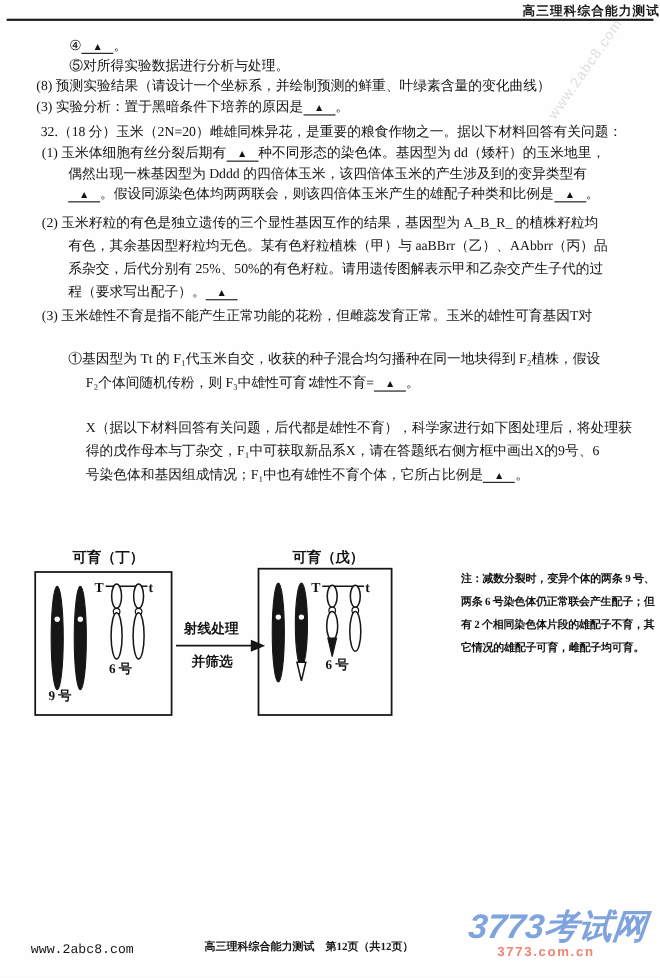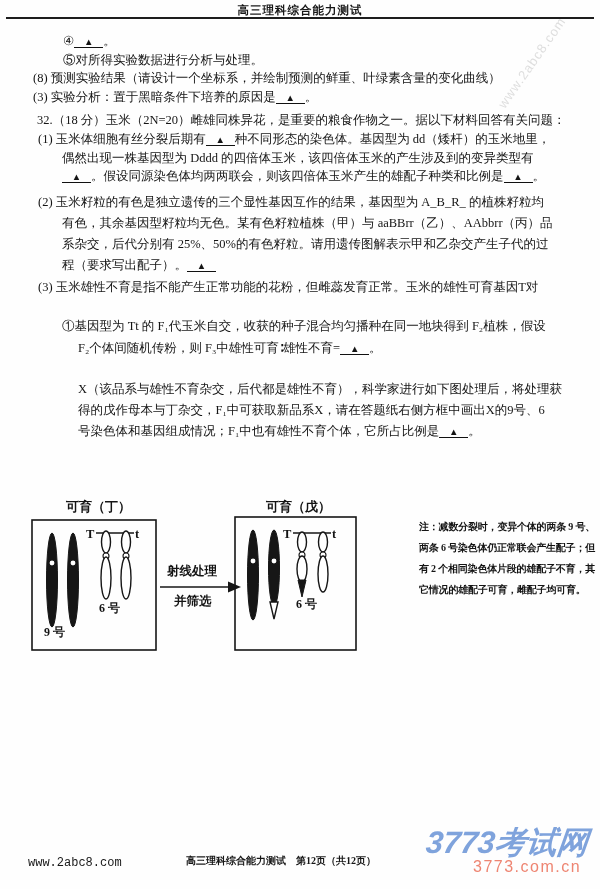--- a/index.html
+++ b/index.html
@@ -1,21 +1,21 @@
 <!DOCTYPE html>
 <html><head>
 <meta charset="utf-8">
 <style>
   html,body{margin:0;padding:0;background:#e8e8e8;}
   .page{
     position:relative;width:600px;height:889px;margin:0 auto;
     background:#fefefe;overflow:hidden;
     font-family:"Liberation Serif","DejaVu Serif",serif;color:#161616;
   }
-  .hdr-title{position:absolute;top:3px;left:0;right:0;text-align:center;
+  .hdr-title{position:absolute;top:3px;left:0;right:0;text-align:right;
     font-size:11.5px;font-weight:bold;letter-spacing:1px;}
   .hdr-rule{position:absolute;top:17px;left:6px;right:6px;height:0;
     border-top:2.3px solid #1d1d1d;}
   .line{position:absolute;font-size:12.5px;white-space:nowrap;color:#141414;}
   .blank{display:inline-block;min-width:25px;padding:0 2px;text-align:center;
     border-bottom:1.4px solid #111;font-size:9.5px;line-height:10px;vertical-align:baseline;}
   .watermark{position:absolute;left:478px;top:55px;color:#c9c9c9;opacity:.6;
     font-size:13px;letter-spacing:1px;transform:rotate(-55deg);
     font-family:"Liberation Sans",sans-serif;white-space:nowrap;}
   .diagram{position:absolute;left:0;top:495px;width:600px;height:185px;}
@@ -30,21 +30,21 @@
   .dg-line{stroke:#161616;stroke-width:1.3;}
   .note{position:absolute;left:419px;top:516px;width:184px;
     font-size:10px;line-height:21px;letter-spacing:-0.2px;font-weight:bold;
     white-space:pre-line;color:#141414;}
   .footer-left{position:absolute;left:28px;top:856px;font-size:12px;
     font-family:"Liberation Mono","DejaVu Sans Mono",monospace;}
   .footer-center{position:absolute;left:186px;top:854px;font-size:10px;font-weight:bold;}
   .logo-title{position:absolute;left:426px;top:822px;font-size:31px;font-weight:bold;
     font-style:italic;transform:skewX(-6deg);letter-spacing:0;
     font-family:"Liberation Sans",sans-serif;}
-  .logo-domain{position:absolute;left:473px;top:858px;font-size:16px;font-weight:normal;
+  .logo-domain{position:absolute;left:452px;top:858px;font-size:12px;font-weight:bold;
     letter-spacing:1.5px;font-family:"Liberation Sans",sans-serif;}
 </style>
 </head>
 <body>
 
 <div class="page">
 
   <div class="hdr-title">高三理科综合能力测试</div>
   <div class="hdr-rule"></div>
 
@@ -58,21 +58,21 @@
   <div class="line" style="left:38px;top:131px">(1) 玉米体细胞有丝分裂后期有<span class="blank">▲</span>种不同形态的染色体。基因型为 dd（矮杆）的玉米地里，</div>
   <div class="line" style="left:62px;top:150px">偶然出现一株基因型为 Dddd 的四倍体玉米，该四倍体玉米的产生涉及到的变异类型有</div>
   <div class="line" style="left:62px;top:168px"><span class="blank">▲</span>。假设同源染色体均两两联会，则该四倍体玉米产生的雄配子种类和比例是<span class="blank">▲</span>。</div>
   <div class="line" style="left:38px;top:194px">(2) 玉米籽粒的有色是独立遗传的三个显性基因互作的结果，基因型为 A_B_R_ 的植株籽粒均</div>
   <div class="line" style="left:62px;top:215px">有色，其余基因型籽粒均无色。某有色籽粒植株（甲）与 aaBBrr（乙）、AAbbrr（丙）品</div>
   <div class="line" style="left:62px;top:236px">系杂交，后代分别有 25%、50%的有色籽粒。请用遗传图解表示甲和乙杂交产生子代的过</div>
   <div class="line" style="left:62px;top:257px">程（要求写出配子）。<span class="blank">▲</span></div>
   <div class="line" style="left:38px;top:279px">(3) 玉米雄性不育是指不能产生正常功能的花粉，但雌蕊发育正常。玉米的雄性可育基因T对</div>
   <div class="line" style="left:62px;top:318px">①基因型为 Tt 的 F₁代玉米自交，收获的种子混合均匀播种在同一地块得到 F₂植株，假设</div>
   <div class="line" style="left:78px;top:340px">F₂个体间随机传粉，则 F₃中雄性可育∶雄性不育=<span class="blank">▲</span>。</div>
-  <div class="line" style="left:78px;top:381px">X（该品系与雄性不育杂交，后代都是雄性不育），科学家进行如下图处理后，将处理获</div>
+  <div class="line" style="left:78px;top:381px">X（据以下材料回答有关问题，后代都是雄性不育），科学家进行如下图处理后，将处理获</div>
   <div class="line" style="left:78px;top:402px">得的戊作母本与丁杂交，F₁中可获取新品系X，请在答题纸右侧方框中画出X的9号、6</div>
   <div class="line" style="left:78px;top:423px">号染色体和基因组成情况；F₁中也有雄性不育个体，它所占比例是<span class="blank">▲</span>。</div>
 
   <svg class="diagram" viewBox="0 0 600 185">
 
     <text x="66" y="16" class="dg-title">可育（丁）</text>
     <text x="266" y="16" class="dg-title">可育（戊）</text>
 
     <rect x="32" y="25" width="124" height="130" class="dg-box"></rect>
     <g>

